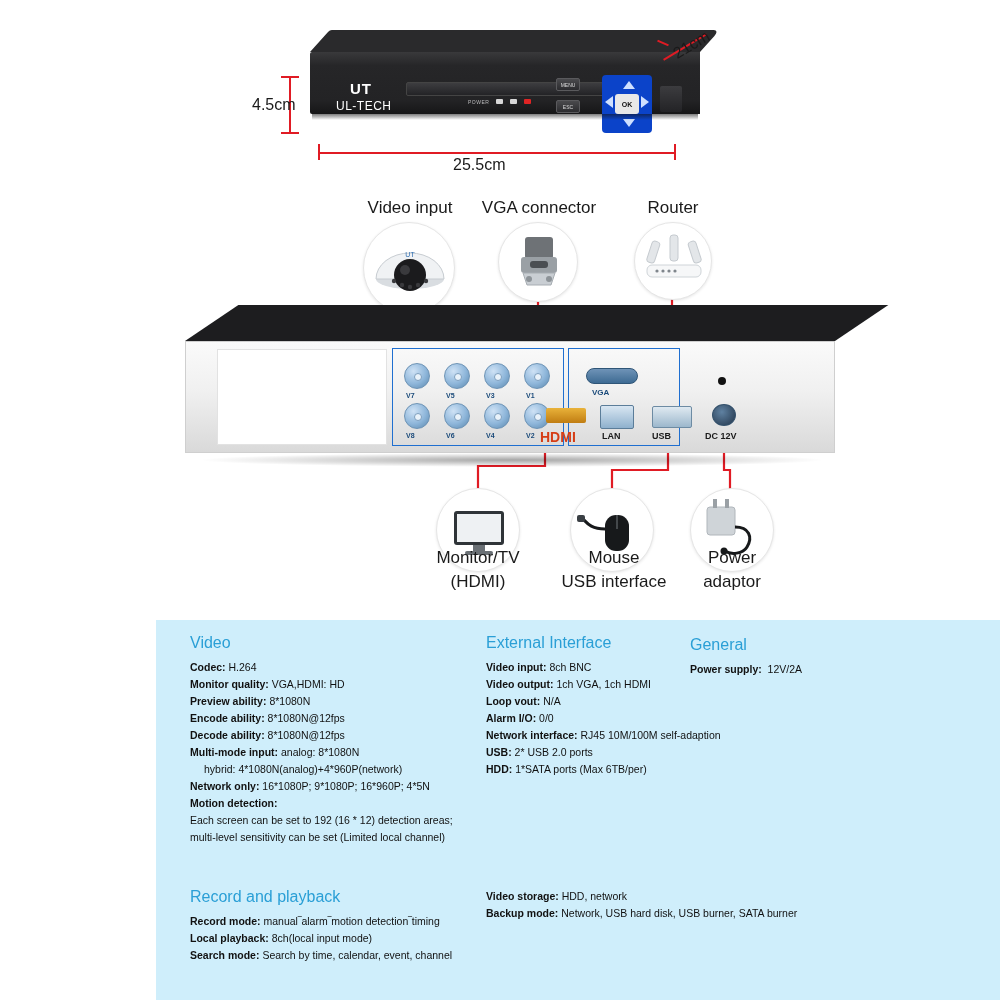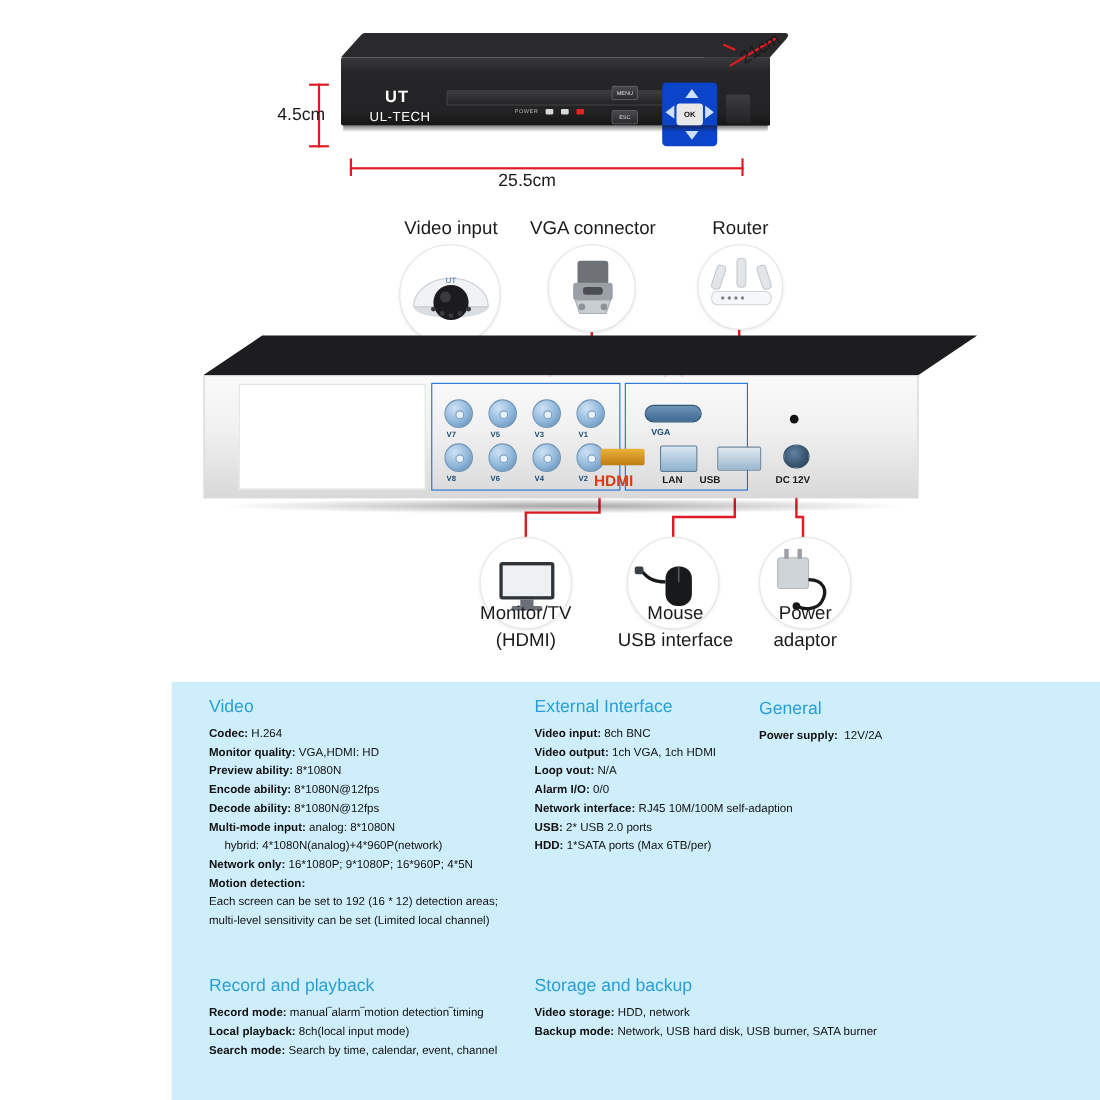--- a/index.html
+++ b/index.html
@@ -315,21 +315,21 @@
 <div class="abs vga-port" style="left:586px;top:368px;"></div>
 <div class="abs port-lbl" style="left:592px;top:388px;color:#1a4a7a;font-size:8px;">VGA</div>
 
 <div class="abs hdmi-port" style="left:546px;top:408px;"></div>
 <div class="abs port-lbl" style="left:540px;top:429px;color:#d63d16;font-size:14px;">HDMI</div>
 
 <div class="abs lan-port" style="left:600px;top:405px;"></div>
 <div class="abs port-lbl" style="left:602px;top:431px;color:#1a1a1a;font-size:9px;">LAN</div>
 
 <div class="abs usb-port" style="left:652px;top:406px;"></div>
-<div class="abs port-lbl" style="left:636px;top:431px;color:#1a1a1a;font-size:9px;">USB</div>
+<div class="abs port-lbl" style="left:652px;top:431px;color:#1a1a1a;font-size:9px;">USB</div>
 
 <div class="abs dc-port" style="left:712px;top:404px;"></div>
 <div class="abs port-lbl" style="left:705px;top:431px;color:#1a1a1a;font-size:9px;">DC 12V</div>
 <div class="abs screw" style="left:718px;top:377px;"></div>
 
 <div class="icon-circle abs" style="left:436px;top:488px;width:84px;height:84px;">
   <svg width="84" height="84" viewBox="0 0 84 84">
     <rect x="17" y="22" width="50" height="34" rx="3" fill="#2f3438"></rect>
     <rect x="20" y="25" width="44" height="28" fill="#eef1f3"></rect>
     <rect x="36" y="56" width="12" height="7" fill="#6a7075"></rect>
@@ -396,18 +396,17 @@
   </div>
 
   <div class="col" style="left:34px;top:268px;width:330px;">
     <div class="spec-h">Record and playback</div>
     <div class="spec-row"><b>Record mode:</b> <span>manual‾alarm‾motion detection‾timing</span></div>
     <div class="spec-row"><b>Local playback:</b> <span>8ch(local input mode)</span></div>
     <div class="spec-row"><b>Search mode:</b> <span>Search by time, calendar, event, channel</span></div>
   </div>
 
   <div class="col" style="left:330px;top:268px;width:380px;">
-    <div class="spec-h">Storage and backup</div>
     <div class="spec-row"><b>Video storage:</b> <span>HDD, network</span></div>
     <div class="spec-row"><b>Backup mode:</b> <span>Network, USB hard disk, USB burner, SATA burner</span></div>
   </div>
 
 </div>
 
 </body></html>

